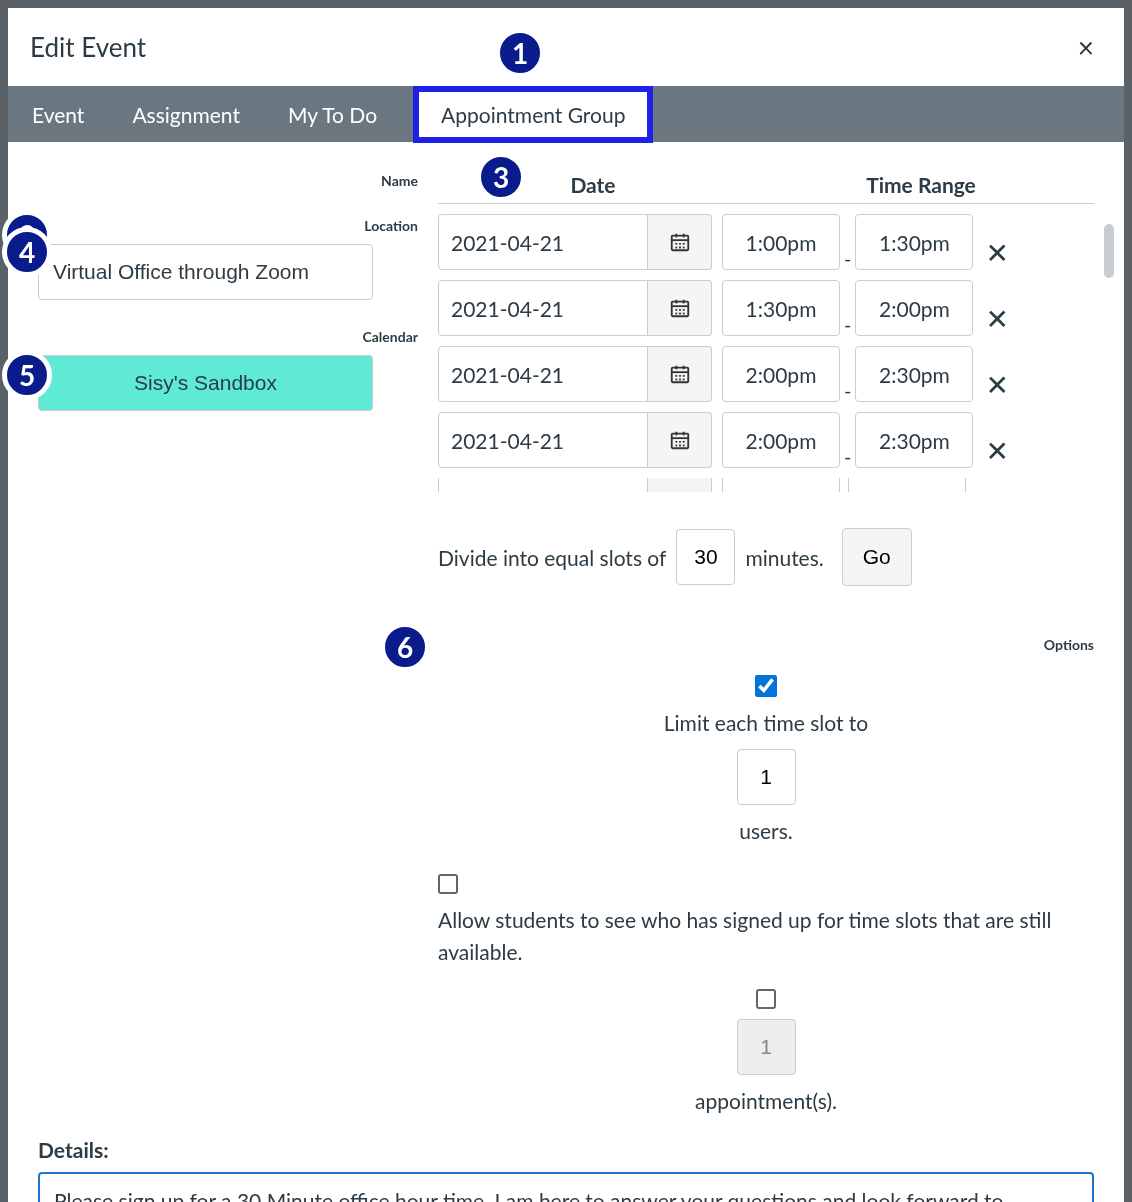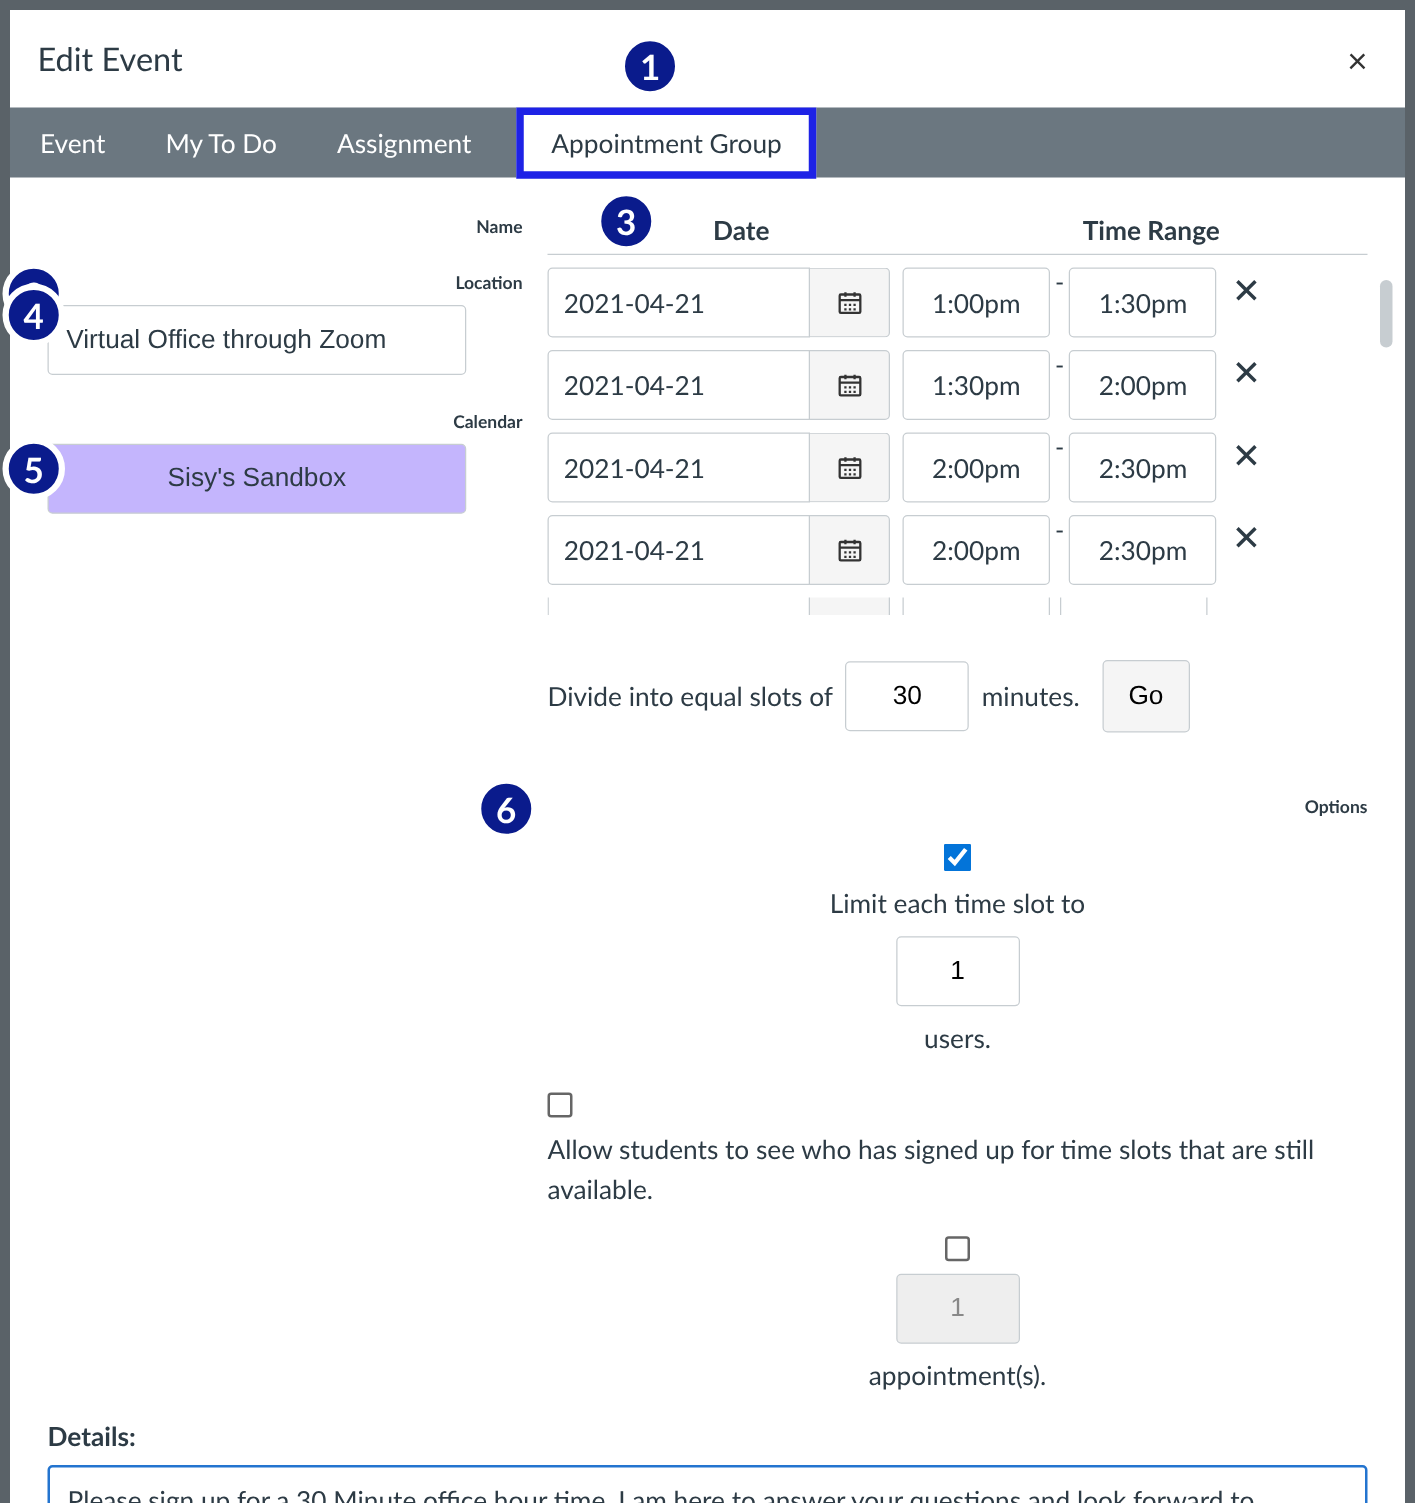--- a/index.html
+++ b/index.html
@@ -57,56 +57,56 @@
       border: 1px solid #c7cdd1;
       border-radius: 4px;
       font-size: 21px;
       padding: 0 14px;
       color: #2d3b45;
     }
     .field-group { margin-bottom: 28px; position: relative; }
     .calendar-btn {
       width: 335px;
       height: 56px;
-      background: #c4b5fd;
+      background: #5eead4;
       border: 1px solid #c7cdd1;
       border-radius: 4px;
       font-size: 21px;
       color: #2d3b45;
       cursor: pointer;
     }
     .groups-row { display: flex; align-items: center; gap: 10px; margin-top: 36px; padding-bottom: 24px; border-bottom: 1px solid #8a919a; width: 360px;}
     .checkbox { width: 20px; height: 20px; cursor: pointer; border: 2px solid #666; border-radius: 3px; flex-shrink: 0;}
     .groups-text { font-size: 21px; }
     .table-hdr { display: flex; border-bottom: 1px solid #c7cdd1; padding-bottom: 6px; }
     .hdr-date { flex: 0 0 310px; text-align: center; font-size: 21px; font-weight: 700; }
     .hdr-time { flex: 1; text-align: center; font-size: 21px; font-weight: 700; }
     .rows-container { position: relative; }
-    .row { display: flex; align-items: flex-start; gap: 0; margin-top: 10px; }
+    .row { display: flex; align-items: flex-end; gap: 0; margin-top: 10px; }
     .date-cell {
       width: 210px; height: 56px; border: 1px solid #c7cdd1; border-radius: 4px 0 0 4px;
       display:flex; align-items:center; padding-left: 12px; font-size: 21px; cursor:text;
     }
     .cal-icon-btn {
       width: 64px; height: 56px; border: 1px solid #c7cdd1; border-left: none; background: #f5f5f5;
       border-radius: 0 4px 4px 0; display:flex; align-items:center; justify-content:center; cursor:pointer;
     }
     .cal-icon { width: 22px; height: 22px; }
     .time-cell {
       width: 118px; height: 56px; border: 1px solid #c7cdd1; border-radius: 4px;
       display:flex; align-items:center; justify-content:center; font-size: 21px; margin-left: 10px; cursor:text;
     }
     .dash { margin: 0 4px; font-size: 20px; }
     .row-x { font-size: 28px; margin-left: 12px; cursor:pointer; font-weight: 300;}
     .scrollbar-track {
       position: absolute; right: -20px; top: 10px; width: 10px; height: 54px;
       background: #c7cdd1; border-radius: 5px;
     }
     .divide-row { display:flex; align-items:center; gap: 10px; margin-top: 36px; font-size: 21px; flex-wrap:wrap;}
-    .small-input { width: 99px; height: 56px; border: 1px solid #c7cdd1; border-radius: 4px; text-align: center; font-size: 21px;}
+    .small-input { width: 59px; height: 56px; border: 1px solid #c7cdd1; border-radius: 4px; text-align: center; font-size: 21px;}
     .go-btn { width: 70px; height: 58px; background: #f5f5f5; border: 1px solid #c7cdd1; border-radius: 4px; font-size: 21px; cursor:pointer; margin-left: 8px;}
     .options-block { margin-top: 50px; position: relative;}
     .option-row { display:flex; align-items:flex-start; gap: 10px; margin-top: 22px; font-size: 21px; line-height: 1.5; flex-direction: column;}
     .option-row .small-input { margin: 0 8px;}
     .option-row .small-input.disabled { background: #eee; color: #888;}
     .cb-blue { width: 22px; height: 22px; accent-color: #0374d9; cursor:pointer;}
     .details-section { padding: 10px 30px 30px 30px; }
     .details-label { font-size: 21px; font-weight: 700; margin-bottom: 10px;}
     .details-textarea {
       width: 100%; min-height: 90px; border: 2px solid #2374cf; border-radius: 4px;
@@ -130,22 +130,22 @@
 
 <div class="modal">
 
   <div class="modal-header">
     <div class="modal-title">Edit Event</div>
     <div class="close-x">×</div>
   </div>
 
   <div class="tab-bar">
     <div class="tab-item">Event</div>
+    <div class="tab-item">Assignment</div>
     <div class="tab-item">My To Do</div>
-    <div class="tab-item">Assignment</div>
     <div style="position:relative; margin-left: 12px;">
       <div class="anno-badge" style="left: 82px; top: -58px;">1</div>
       <div class="tab-item active">Appointment Group</div>
     </div>
   </div>
 
   <div class="content">
     <div class="left-col">
       <div class="field-group">
         <div class="anno-badge" style="left: -36px; top: 38px;">2</div>

